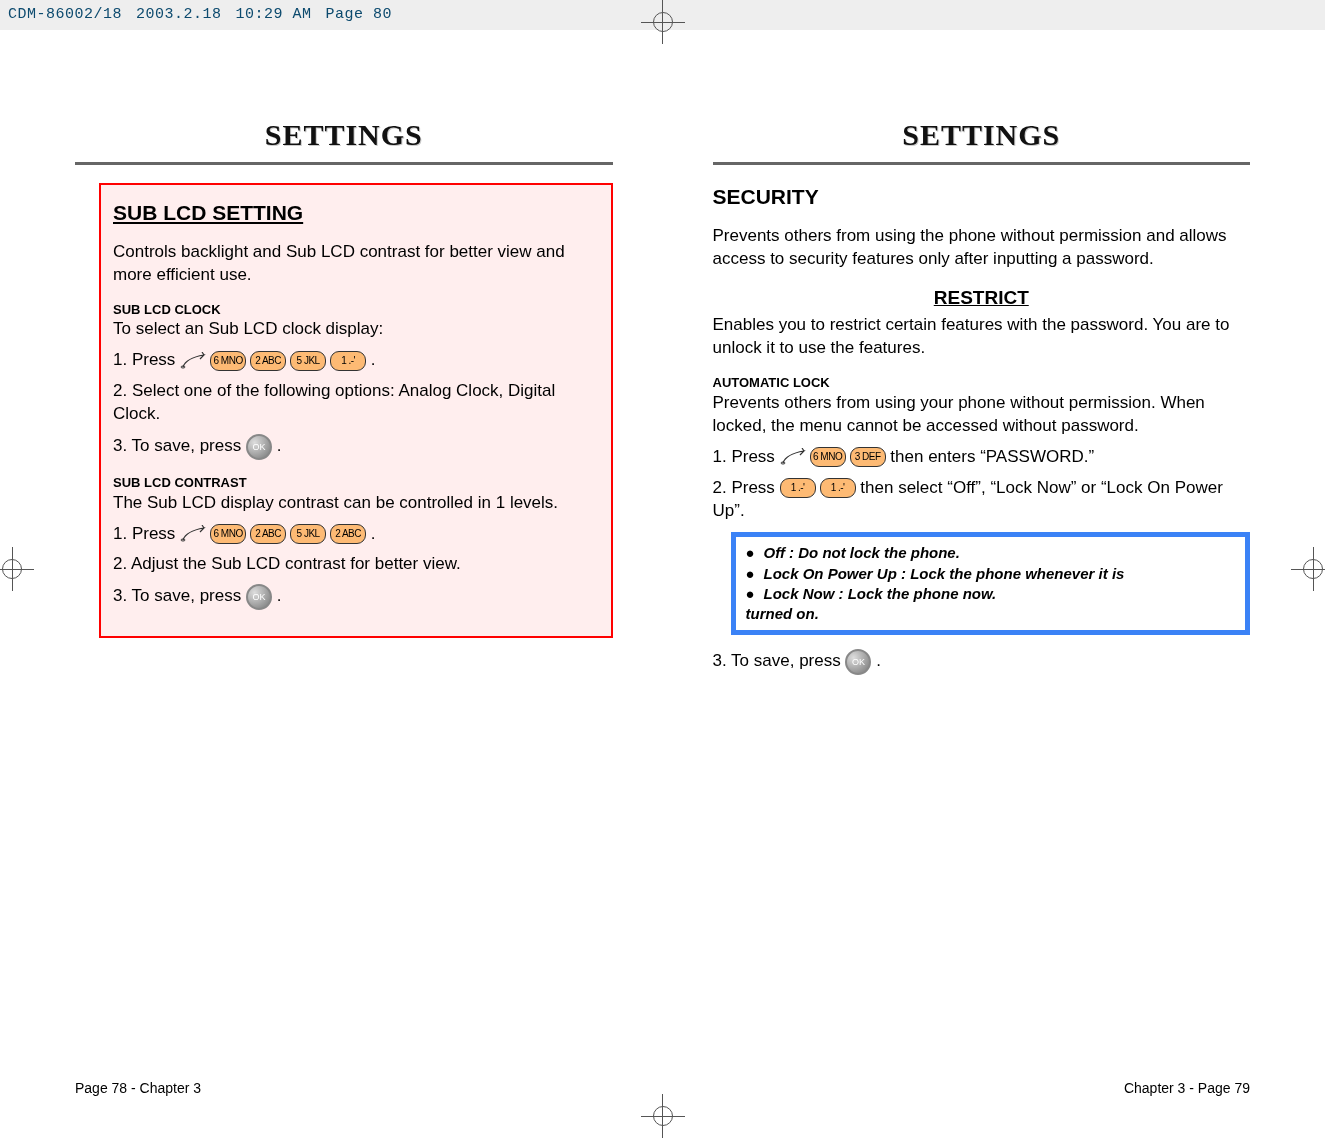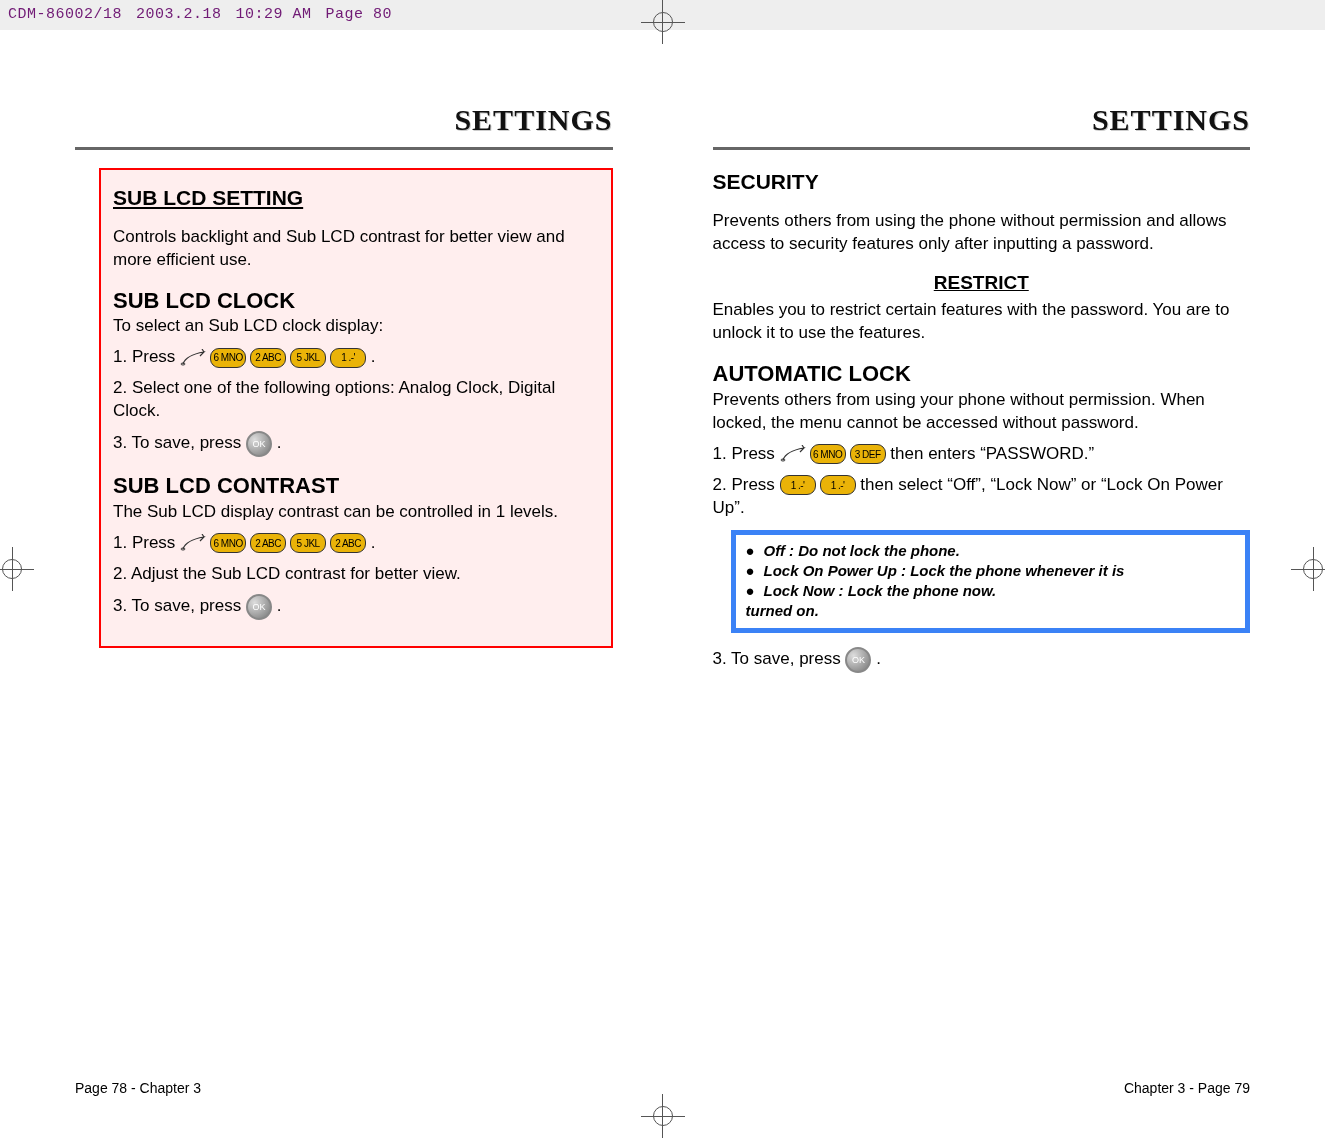--- a/index.html
+++ b/index.html
@@ -30,21 +30,21 @@
   .header-strip {
     position: absolute;
     top: 0;
     left: 0;
     right: 0;
     height: 30px;
     background: #eeeeee;
     font-family: "Courier New", monospace;
     font-size: 15px;
     letter-spacing: 0.5px;
-    color: #701a75;
+    color: #0c4a6e;
     padding: 4px 8px;
     box-sizing: border-box;
     display: flex;
     align-items: center;
     gap: 14px;
   }
 
   .registration {
     position: absolute;
     width: 44px;
@@ -84,25 +84,25 @@
     gap: 40px;
   }
   .page {
     flex: 1 1 50%;
     box-sizing: border-box;
     padding: 10px 30px 20px 30px;
     position: relative;
   }
 
   h1.settings {
-    text-align: right;
+    text-align: center;
     font-family: Georgia, "Times New Roman", serif;
     font-size: 30px;
     letter-spacing: 1px;
-    margin: 0 0 6px 0;
+    margin: 15px 0 6px 0;
     color: #111;
     text-shadow: 1px 1px 0 #ccc;
   }
   .rule {
     border-top: 3px solid #666;
     margin: 0 0 18px 0;
   }
 
   .red-box {
     border: 2px solid var(--red);
@@ -112,21 +112,21 @@
   }
 
   h2.section {
     font-size: 21px;
     font-weight: bold;
     margin: 0 0 14px 0;
   }
   h2.underline { text-decoration: underline; }
 
   h3.sub {
-    font-size: 22px;
+    font-size: 13px;
     font-weight: bold;
     margin: 14px 0 0 0;
   }
   h3.underline { text-decoration: underline; }
 
   p { margin: 4px 0 14px 0; }
 
   .step { margin: 8px 0; }
 
   .icon {
@@ -142,21 +142,21 @@
   .icon-key {
     width: 30px;
     height: 18px;
     border: 1px solid #333;
     border-radius: 9px;
     font-size: 10px;
     font-family: Arial, sans-serif;
     letter-spacing: -0.5px;
     padding: 0 2px;
     white-space: nowrap;
-    background: #eab308;
+    background: #fdba74;
   }
   .icon-ok {
     width: 22px; height: 22px;
     border: 2px solid #888;
     border-radius: 50%;
     font-size: 9px;
     font-weight: normal;
     background: radial-gradient(circle at 30% 30%, #ddd, #777);
     color: #fff;
   }

